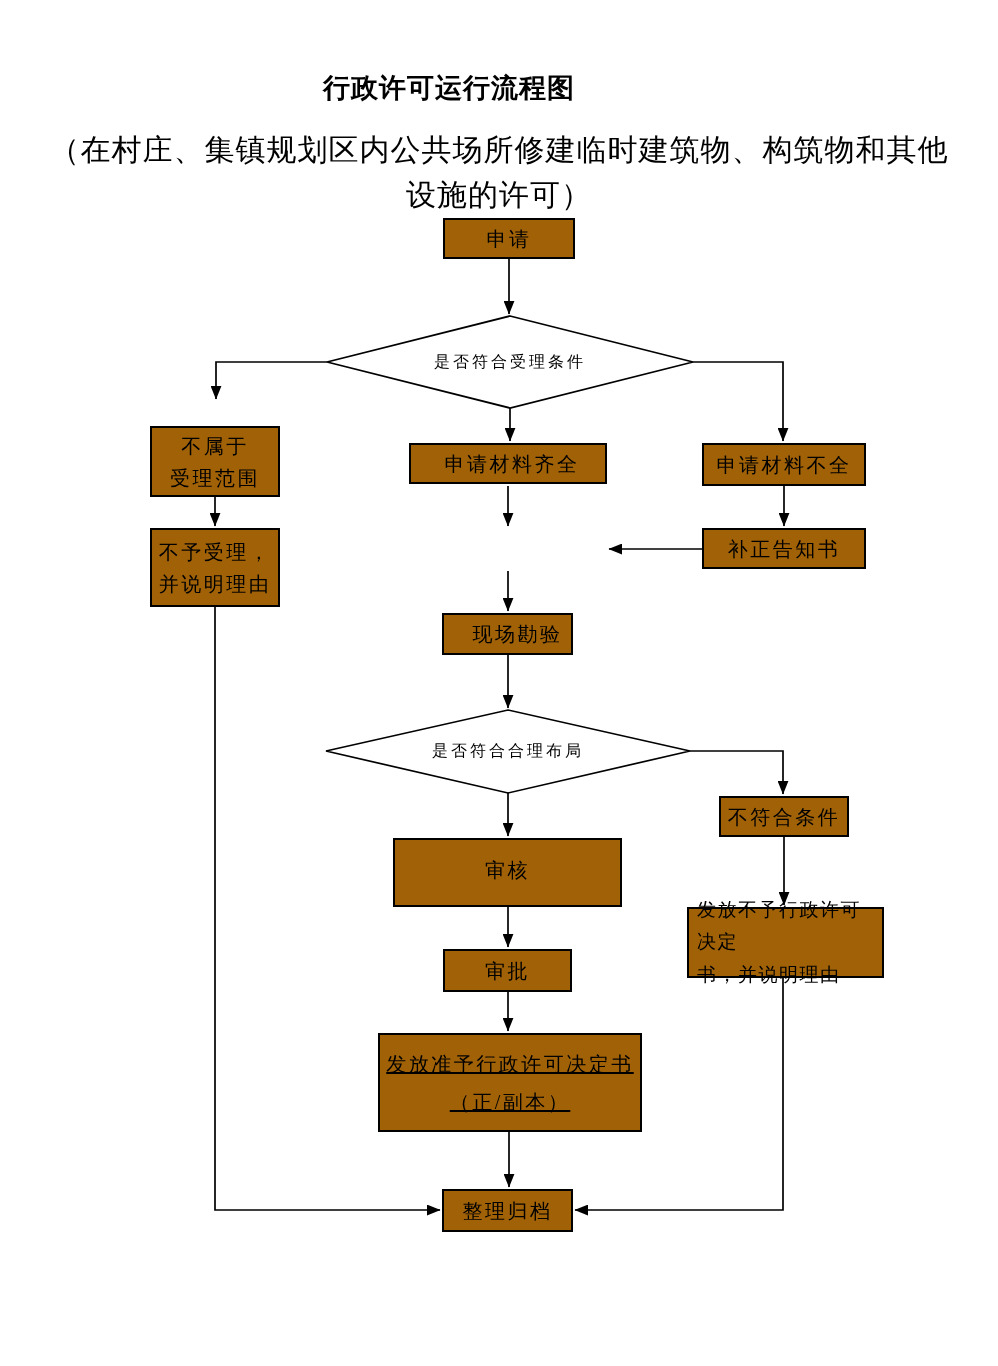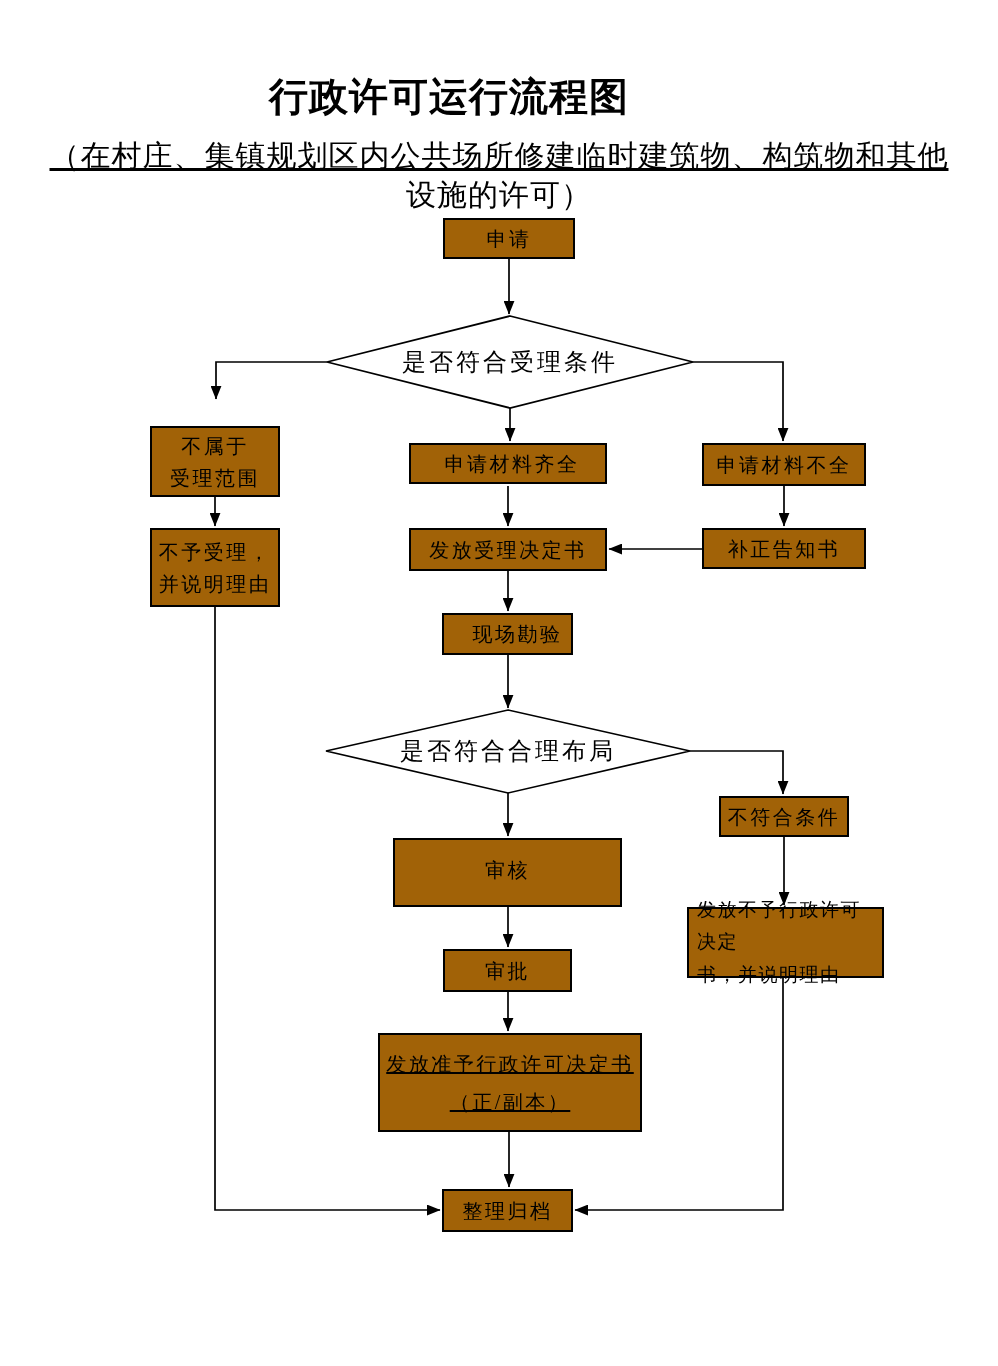--- a/index.html
+++ b/index.html
@@ -17,37 +17,37 @@
     left: 0; top: 0;
     width: 998px; height: 1366px;
     pointer-events: none;
   }
   .page-title {
     position: absolute;
     left: 0; top: 70px;
     width: 898px;
     text-align: center;
     font-family: "Liberation Sans", "DejaVu Sans", sans-serif;
-    font-size: 39px;
+    font-size: 27px;
     font-weight: bold;
     letter-spacing: 1px;
     white-space: nowrap;
   }
   .page-subtitle-line {
     position: absolute;
     left: 0;
     width: 998px;
     text-align: center;
     font-family: "Liberation Sans", "DejaVu Sans", sans-serif;
     font-size: 30px;
     font-weight: normal;
     letter-spacing: 1px;
     white-space: nowrap;
   }
-  .subtitle-1 { top: 136px; text-decoration: underline; }
+  .subtitle-1 { top: 130px; }
   .subtitle-2 { top: 175px; }
   .node {
     position: absolute;
     box-sizing: border-box;
     border: 2px solid #000000;
     background: #a16207;
     display: flex;
     align-items: center;
     justify-content: center;
     text-align: center;
@@ -67,21 +67,21 @@
   .node.text-high {
     align-items: flex-start;
     padding-top: 14px;
   }
   .diamond-label {
     position: absolute;
     display: flex;
     align-items: center;
     justify-content: center;
     text-align: center;
-    font-size: 24px;
+    font-size: 16px;
     letter-spacing: 3px;
     background: transparent;
   }
 </style>
 </head>
 <body>
 
 <div class="stage">
 
   <svg class="svg-layer" viewBox="0 0 998 1366" xmlns="http://www.w3.org/2000/svg">
@@ -130,21 +130,20 @@
   <div class="node" style="left:150px; top:401px; width:130px; height:71px;margin-top:25px;">不属于
 受理范围</div>
 
   <div class="node" style="left:150px; top:528px; width:130px; height:79px;">不予受理，
 并说明理由</div>
 
   <div class="node" style="left:409px; top:443px; width:198px; height:41px;padding-left:8px;">申请材料齐全</div>
 
   <div class="node" style="left:702px; top:443px; width:164px; height:43px;">申请材料不全</div>
 
-  <div class="node" style="left:409px; top:528px; width:198px; height:43px;">发放受理决定书</div>
 
   <div class="node" style="left:702px; top:528px; width:164px; height:41px;">补正告知书</div>
 
   <div class="node" style="left:442px; top:613px; width:131px; height:42px;padding-left:20px;">现场勘验</div>
 
   <div class="diamond-label" style="left:358px; top:729px; width:300px; height:44px;">是否符合合理布局</div>
 
   <div class="node" style="left:719px; top:796px; width:130px; height:41px;">不符合条件</div>
 
   <div class="node text-high" style="left:393px; top:838px; width:229px; height:69px;">审核</div>

